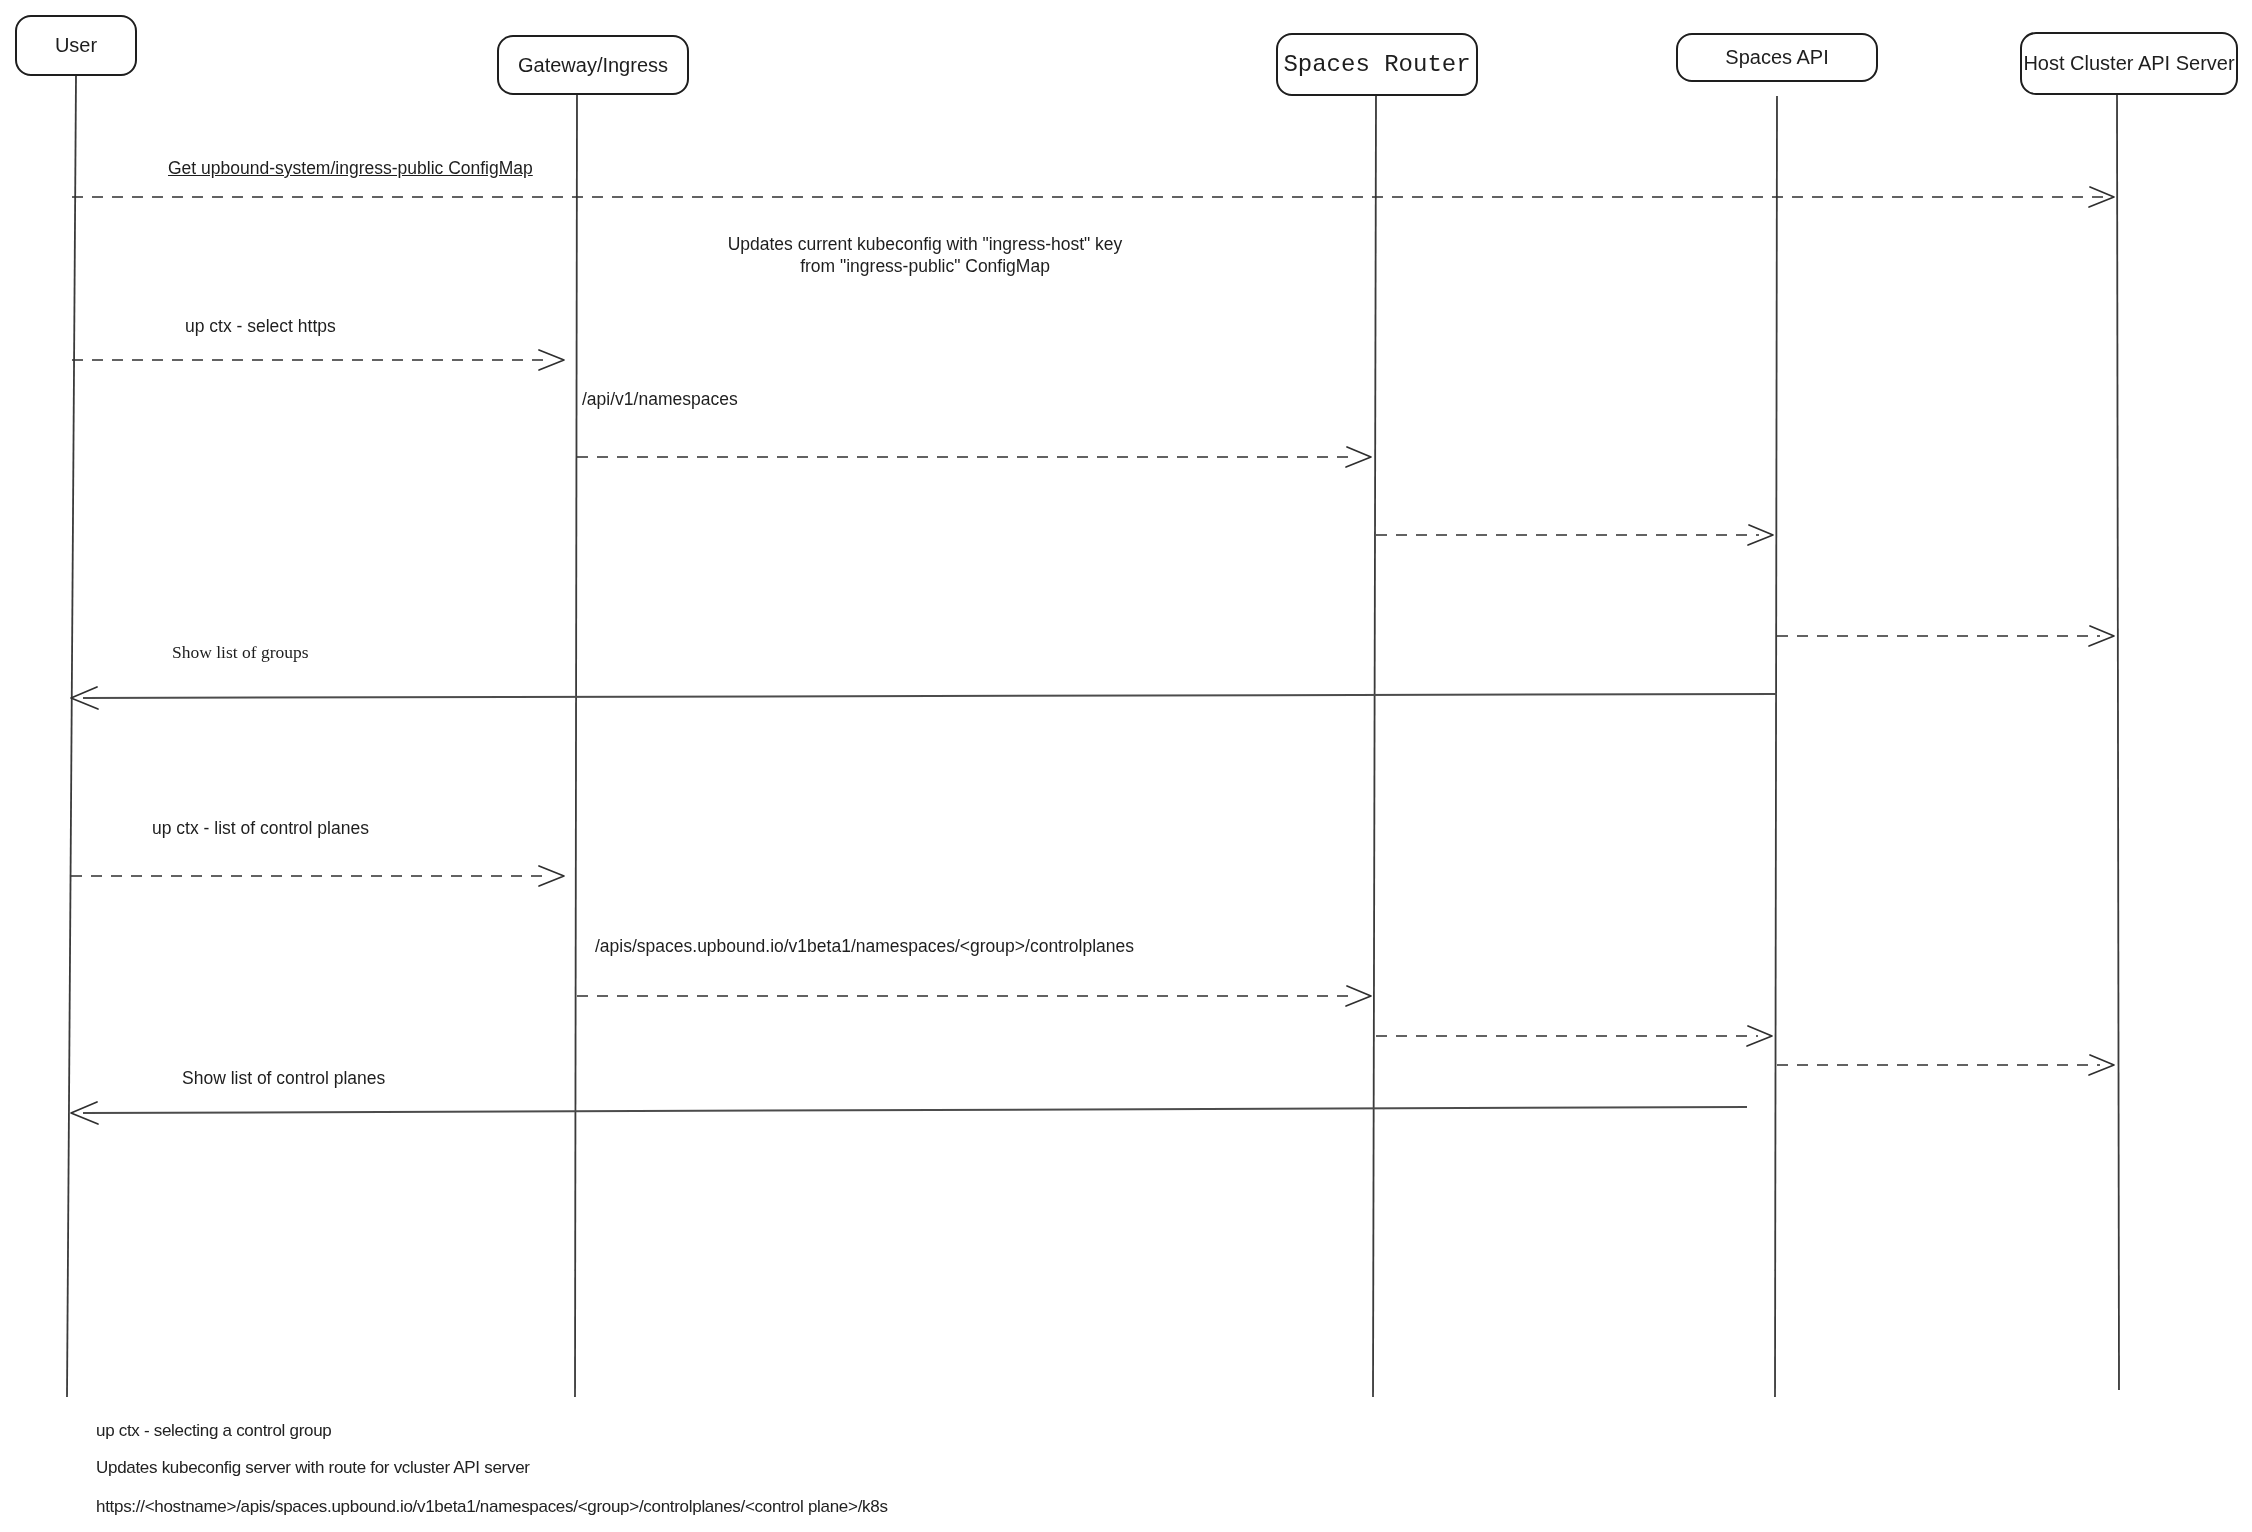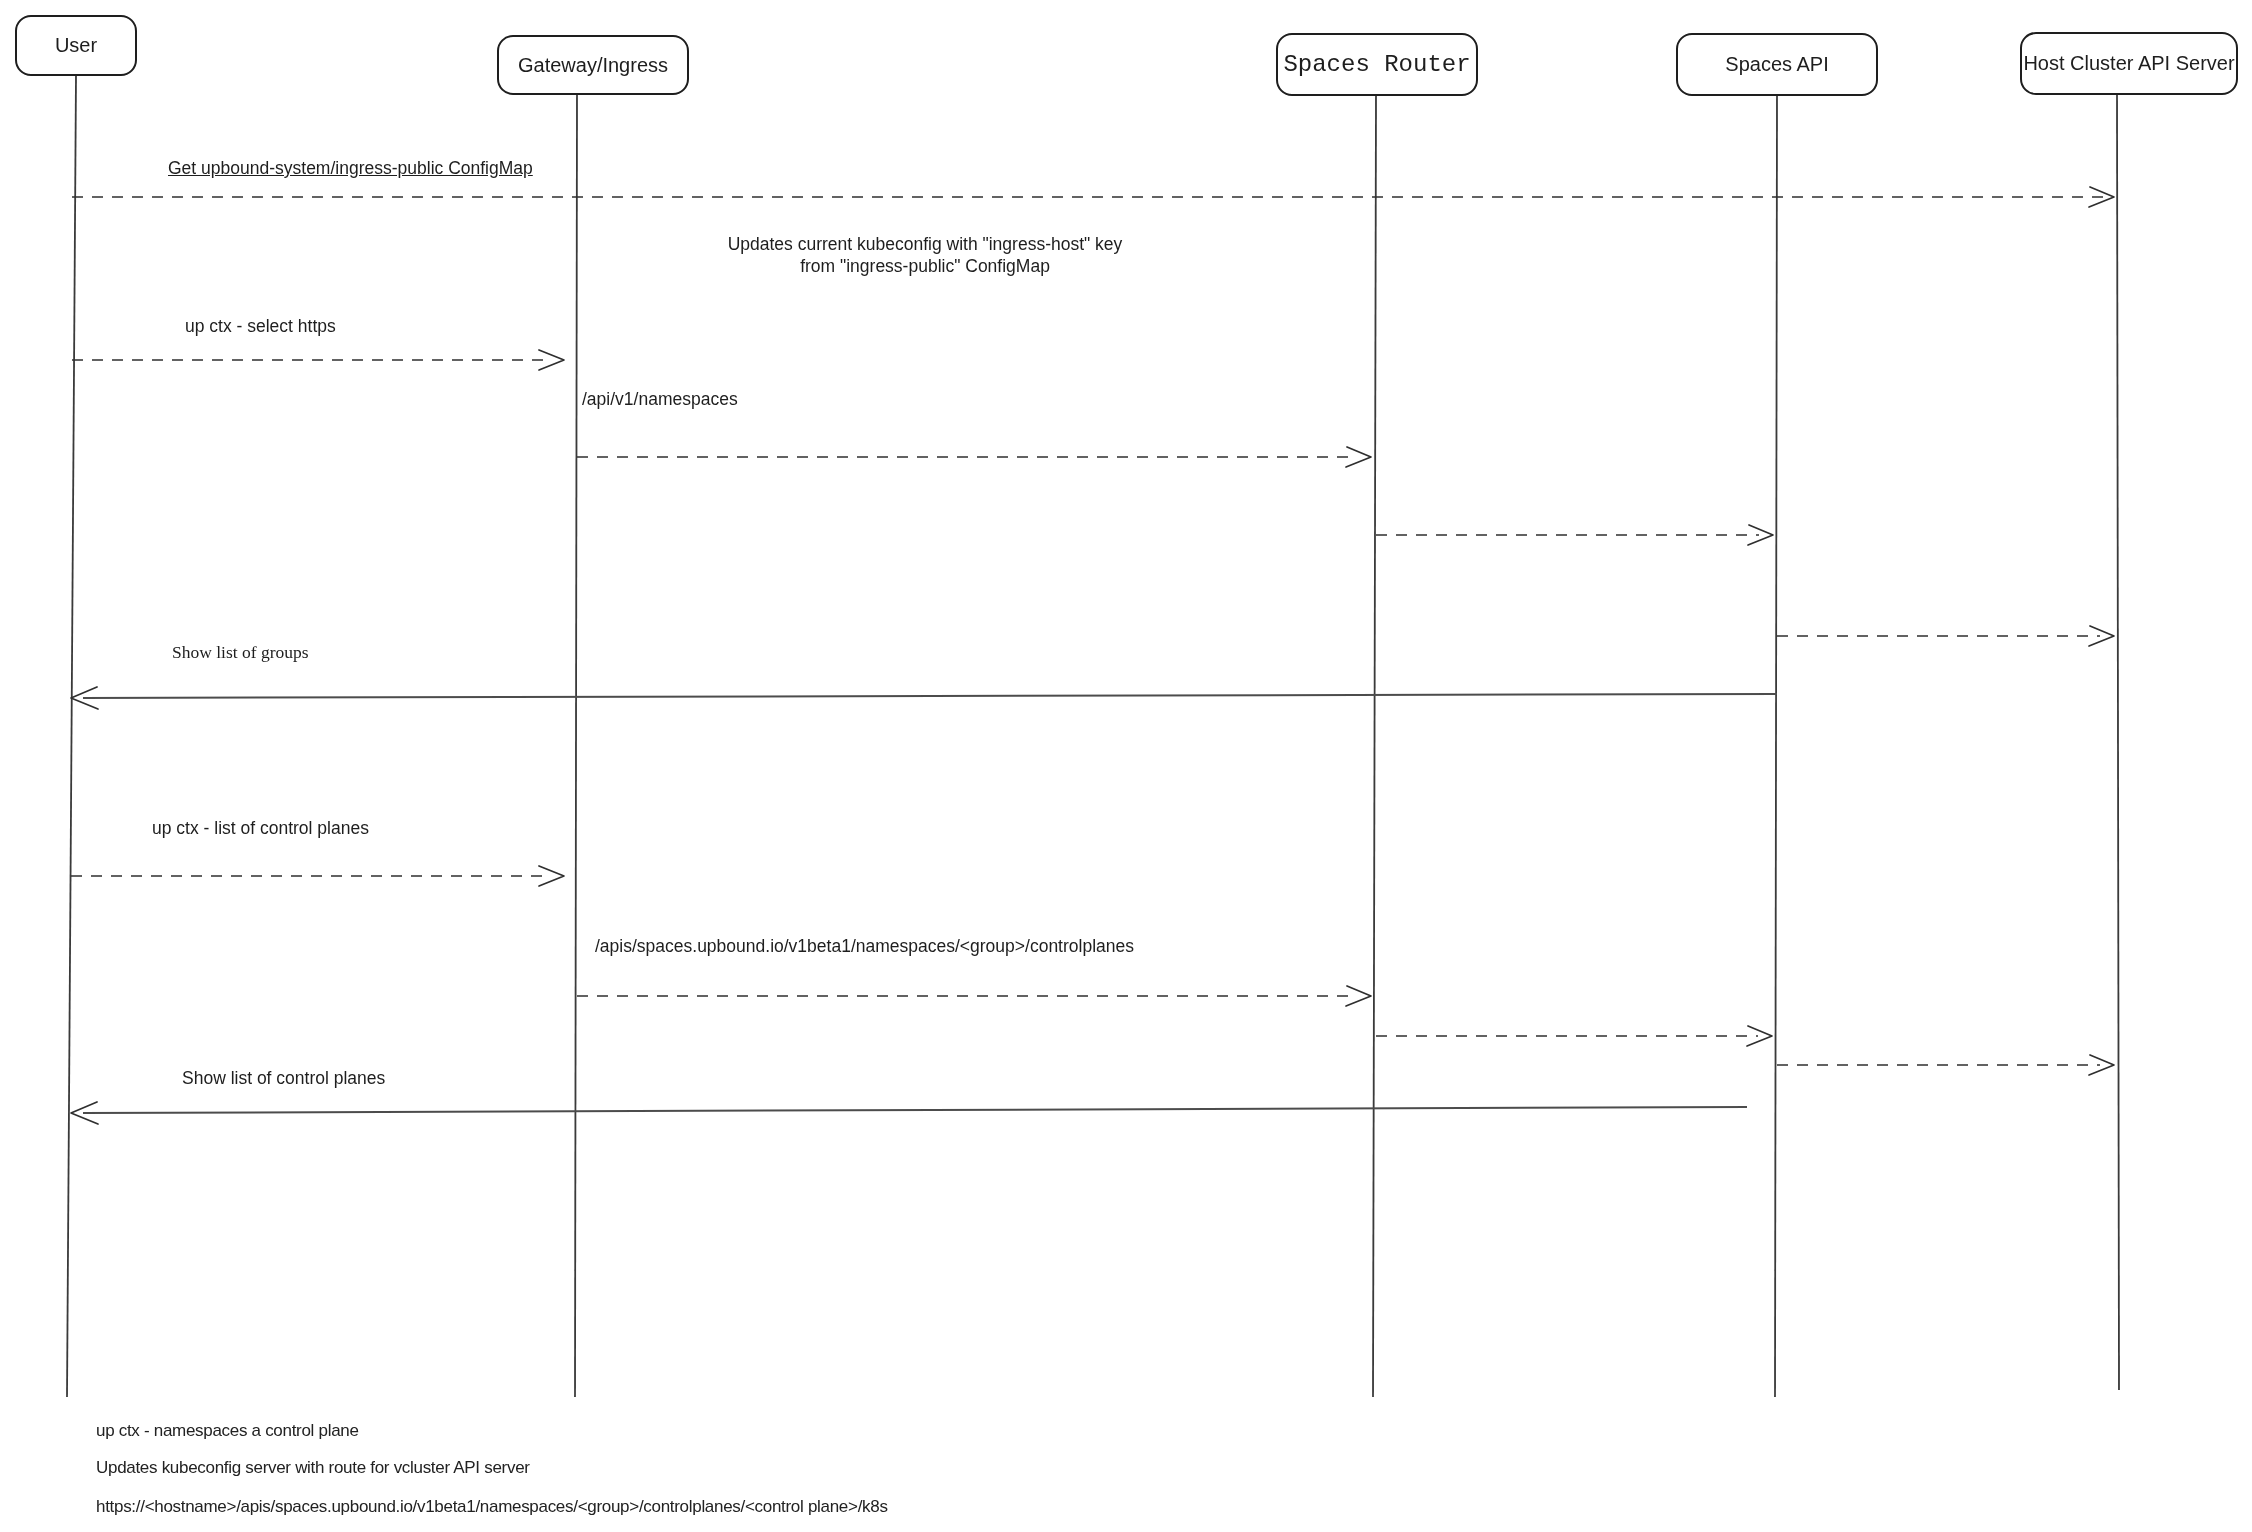--- a/index.html
+++ b/index.html
@@ -97,21 +97,21 @@
   </div>
 
   <div class="actor" style="left:497px; top:35px; width:192px; height:60px;">
     <span>Gateway/Ingress</span>
   </div>
 
   <div class="actor big" style="left:1276px; top:33px; width:202px; height:63px;font-family:Liberation Mono, monospace;">
     <span>Spaces Router</span>
   </div>
 
-  <div class="actor" style="left:1676px; top:33px; width:202px; height:63px;">
+  <div class="actor" style="left:1676px; top:33px; width:202px; height:49px;">
     <span>Spaces API</span>
   </div>
 
   <div class="actor" style="left:2020px; top:32px; width:218px; height:63px;justify-content:center;">
     <span>Host Cluster API Server</span>
   </div>
 
   <div class="msg-label" style="left:168px; top:158px;text-decoration:underline;">Get upbound-system/ingress-public ConfigMap</div>
 
   <div class="note" style="left:705px; top:233px; width:440px;">
@@ -124,19 +124,19 @@
   <div class="msg-label" style="left:582px; top:389px;">/api/v1/namespaces</div>
 
   <div class="msg-label" style="left:172px; top:642px;font-family:Liberation Serif, serif;">Show list of groups</div>
 
   <div class="msg-label" style="left:152px; top:818px;">up ctx - list of control planes</div>
 
   <div class="msg-label" style="left:595px; top:936px;">/apis/spaces.upbound.io/v1beta1/namespaces/&lt;group&gt;/controlplanes</div>
 
   <div class="msg-label" style="left:182px; top:1068px;">Show list of control planes</div>
 
-  <div class="footer-line" style="left:96px; top:1421px;">up ctx - namespaces a control plane</div>
+  <div class="footer-line" style="left:96px; top:1421px;">up ctx - selecting a control group</div>
 
   <div class="footer-line" style="left:96px; top:1458px;">Updates kubeconfig server with route for vcluster API server</div>
 
   <div class="footer-line" style="left:96px; top:1497px;">https://&lt;hostname&gt;/apis/spaces.upbound.io/v1beta1/namespaces/&lt;group&gt;/controlplanes/&lt;control plane&gt;/k8s</div>
 
 </div>
 
 </body></html>

